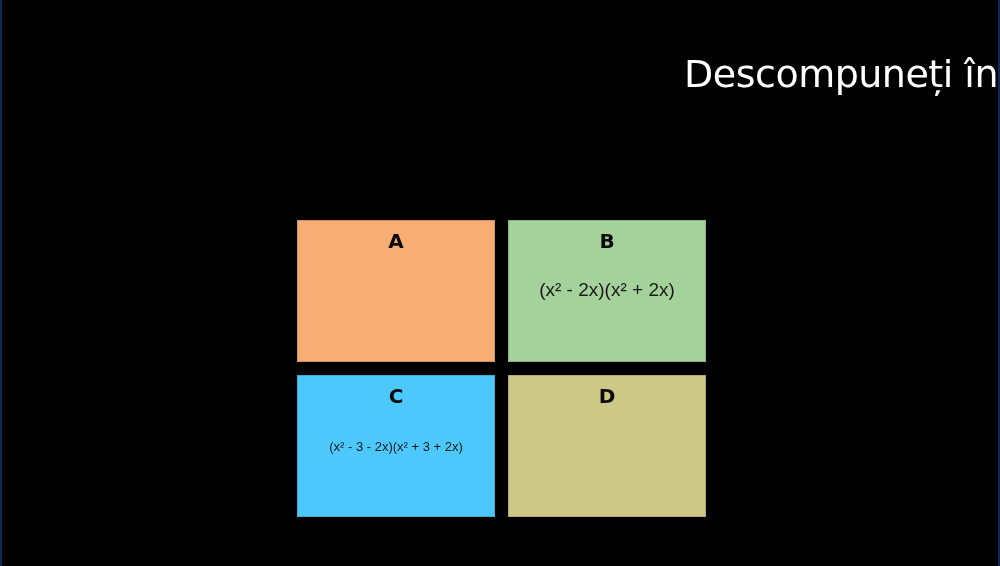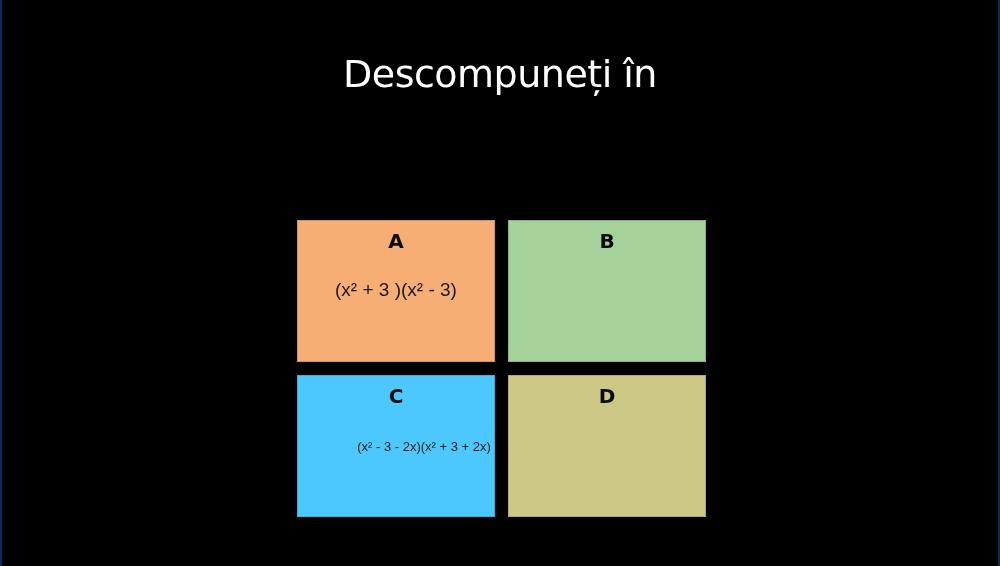--- a/index.html
+++ b/index.html
@@ -15,21 +15,21 @@
       box-sizing: border-box;
       border-left: 2px solid #0b2a5a;
       border-right: 2px solid #0b2a5a;
       font-family: "DejaVu Sans", sans-serif;
     }
     .question {
       position: absolute;
       left: 0;
       top: 48px;
       width: 996px;
-      text-align: center;
+      text-align: right;
       color: #ffffff;
       font-family: "DejaVu Sans", sans-serif;
       font-size: 38px;
       line-height: 52px;
       font-weight: normal;
       letter-spacing: -0.5px;
     }
     .question .line { display: block; white-space: nowrap; }
     .question sup.small { font-size: 16px; vertical-align: 20px; line-height: 0; }
     .question sup.med { font-size: 22px; vertical-align: 16px; line-height: 0; }
@@ -65,36 +65,36 @@
     }
     .card .answer {
       position: absolute;
       left: 0;
       width: 100%;
       font-family: "Liberation Sans", sans-serif;
       white-space: nowrap;
       color: #1a1a1a;
     }
     .card.a .answer, .card.b .answer { top: 58px; font-size: 19px; }
-    .card.c .answer, .card.d .answer { top: 63px; font-size: 13px; padding-left: 28px; }
+    .card.c .answer, .card.d .answer { top: 63px; font-size: 13px; }
   </style>
 </head>
 <body>
 
 <div class="question">
   <span class="line">Descompuneți în</span>
 </div>
 
 <div class="grid">
   <div class="card a" style="background:#f7ae75">
     <div class="letter">A</div>
-    <div class="answer">(x² + 3 )(x² - 3)</div>
   </div>
   <div class="card b" style="background:#a5d29a">
     <div class="letter">B</div>
+    <div class="answer">(x² - 2x)(x² + 2x)</div>
   </div>
   <div class="card c" style="background:#4dc8fd">
     <div class="letter">C</div>
     <div class="answer">(x² - 3 - 2x)(x² + 3 + 2x)</div>
   </div>
   <div class="card d" style="background:#cdc885">
     <div class="letter">D</div>
   </div>
 </div>
 

